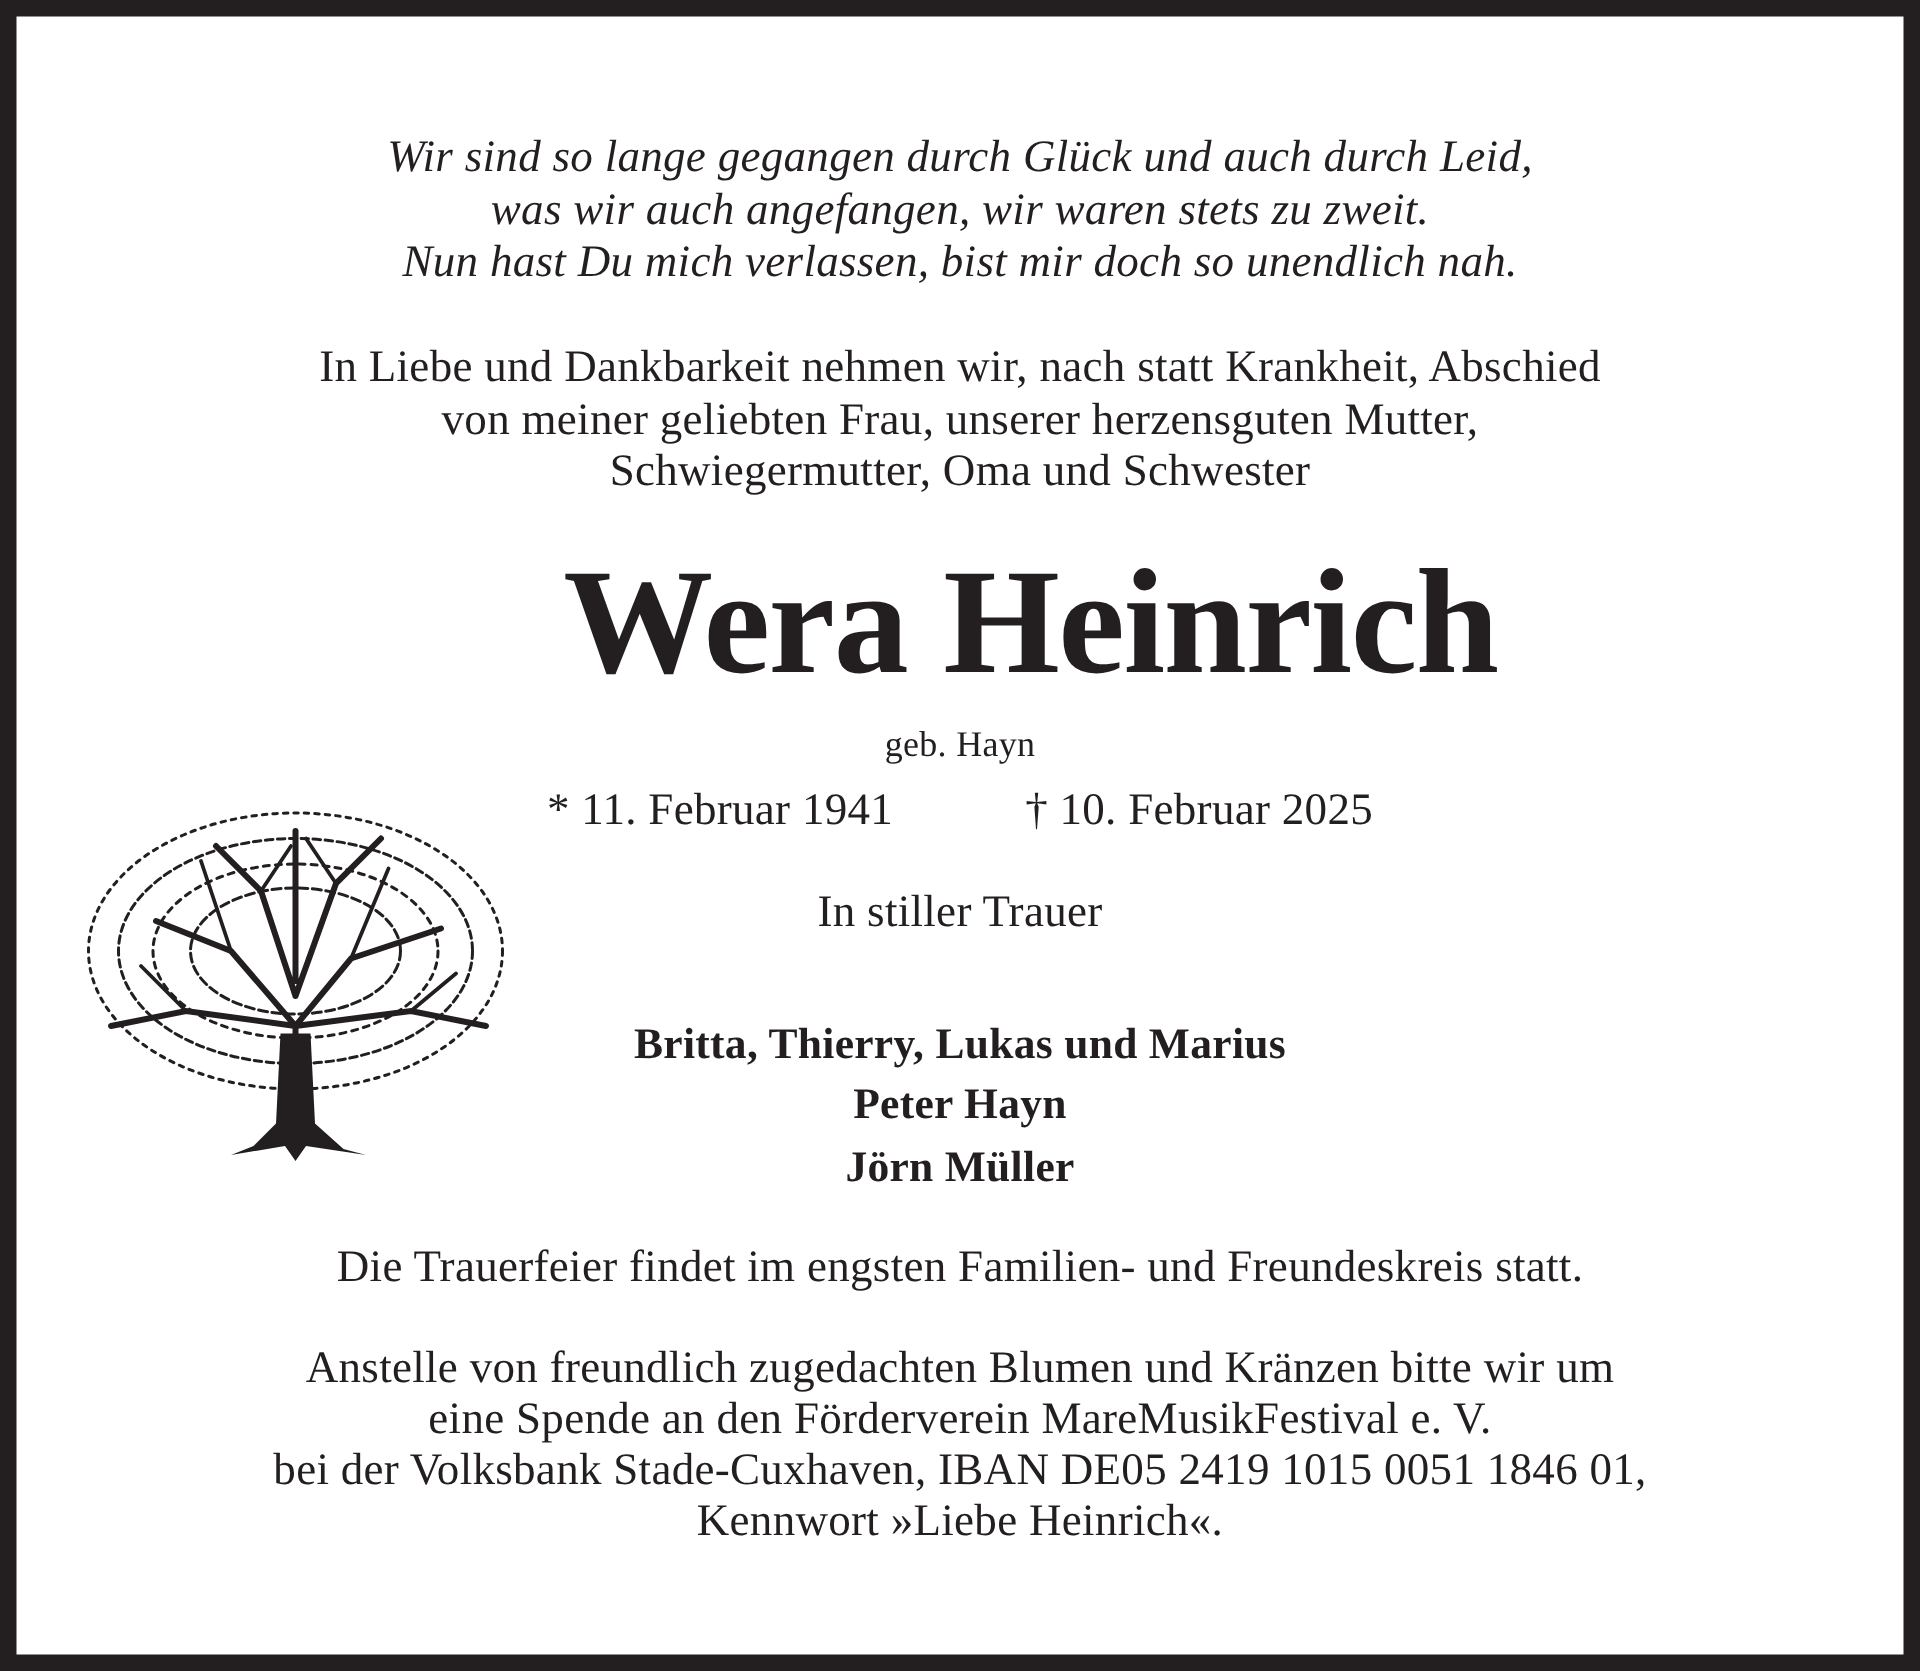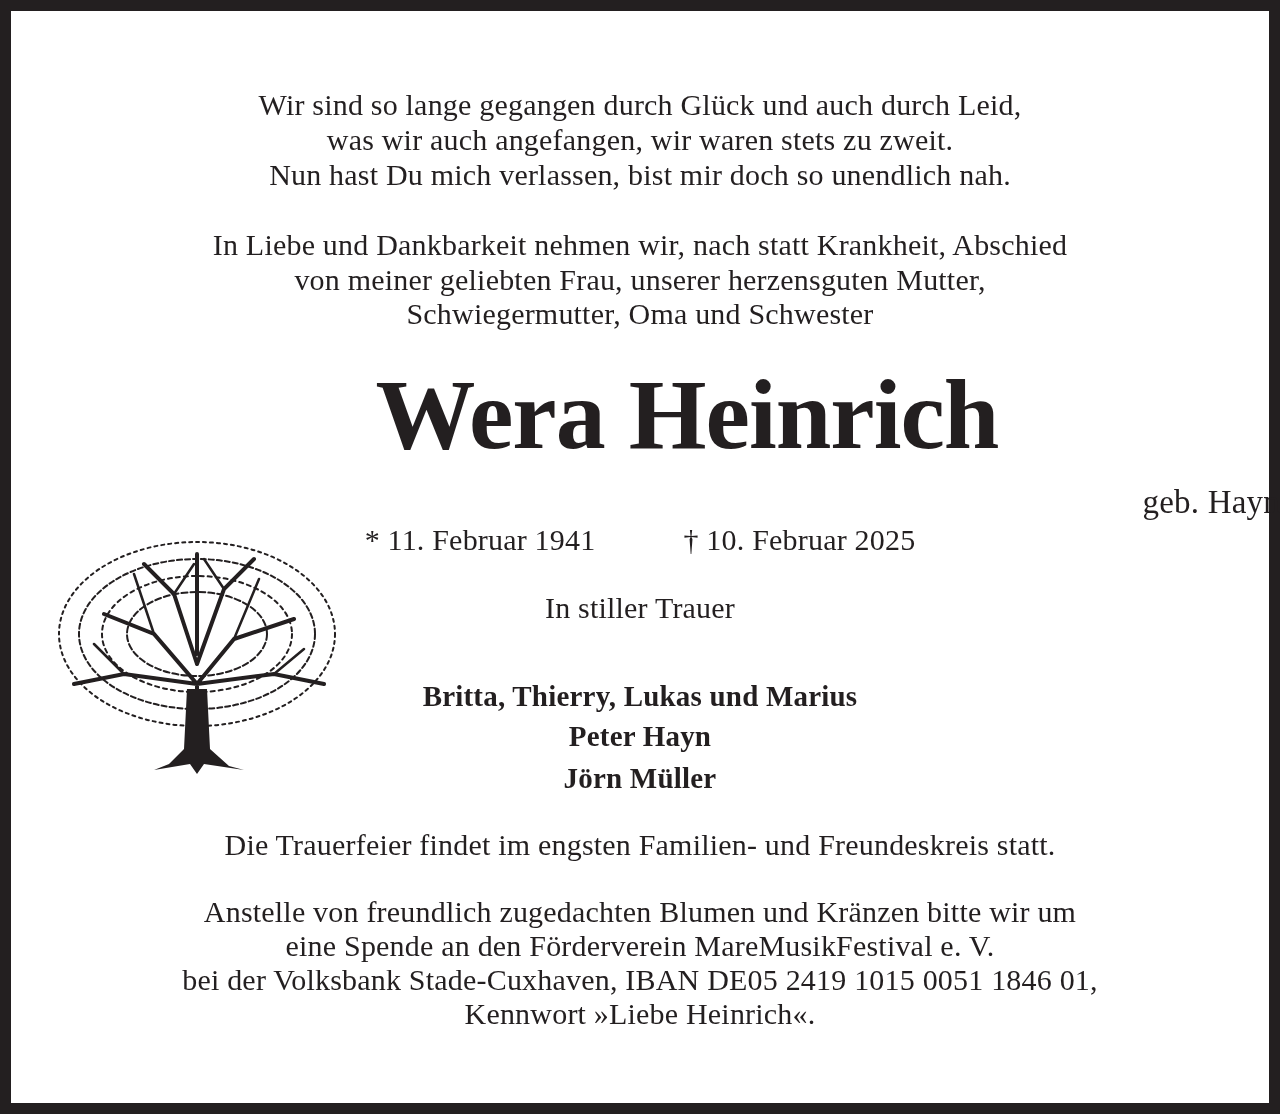--- a/index.html
+++ b/index.html
@@ -10,27 +10,27 @@
   }
   .card {
     position:absolute; left:11px; top:11px; width:1258px; height:1092px;
     background:#fff;
   }
   .line {
     position:absolute; left:0; width:1280px; text-align:center;
     font-family:"Liberation Serif", serif; white-space:nowrap;
     transform:translateX(-11px); letter-spacing:0.2px;
   }
-  .poem { font-size:30px; top:0; }
+  .poem { font-style:italic; font-size:30px; top:0; }
   .intro { font-size:30px; }
   .name {
     font-size:100px; font-weight:bold; top:346px;
     letter-spacing:-1px; left:47px;
   }
-  .birthname { font-size:33px; top:473px;text-align:right; }
+  .birthname { font-size:24px; top:473px; }
   .dates { font-size:30px; top:512px; }
   .dates .sep { display:inline-block; width:88px; }
   .mourn { font-size:30px; top:580px; }
   .family { font-size:29px; font-weight:bold; }
   .note { font-size:30px; }
   .tree { position:absolute; left:43px; top:523px; width:286px; height:250px; }
 </style>
 </head>
 <body>
 

